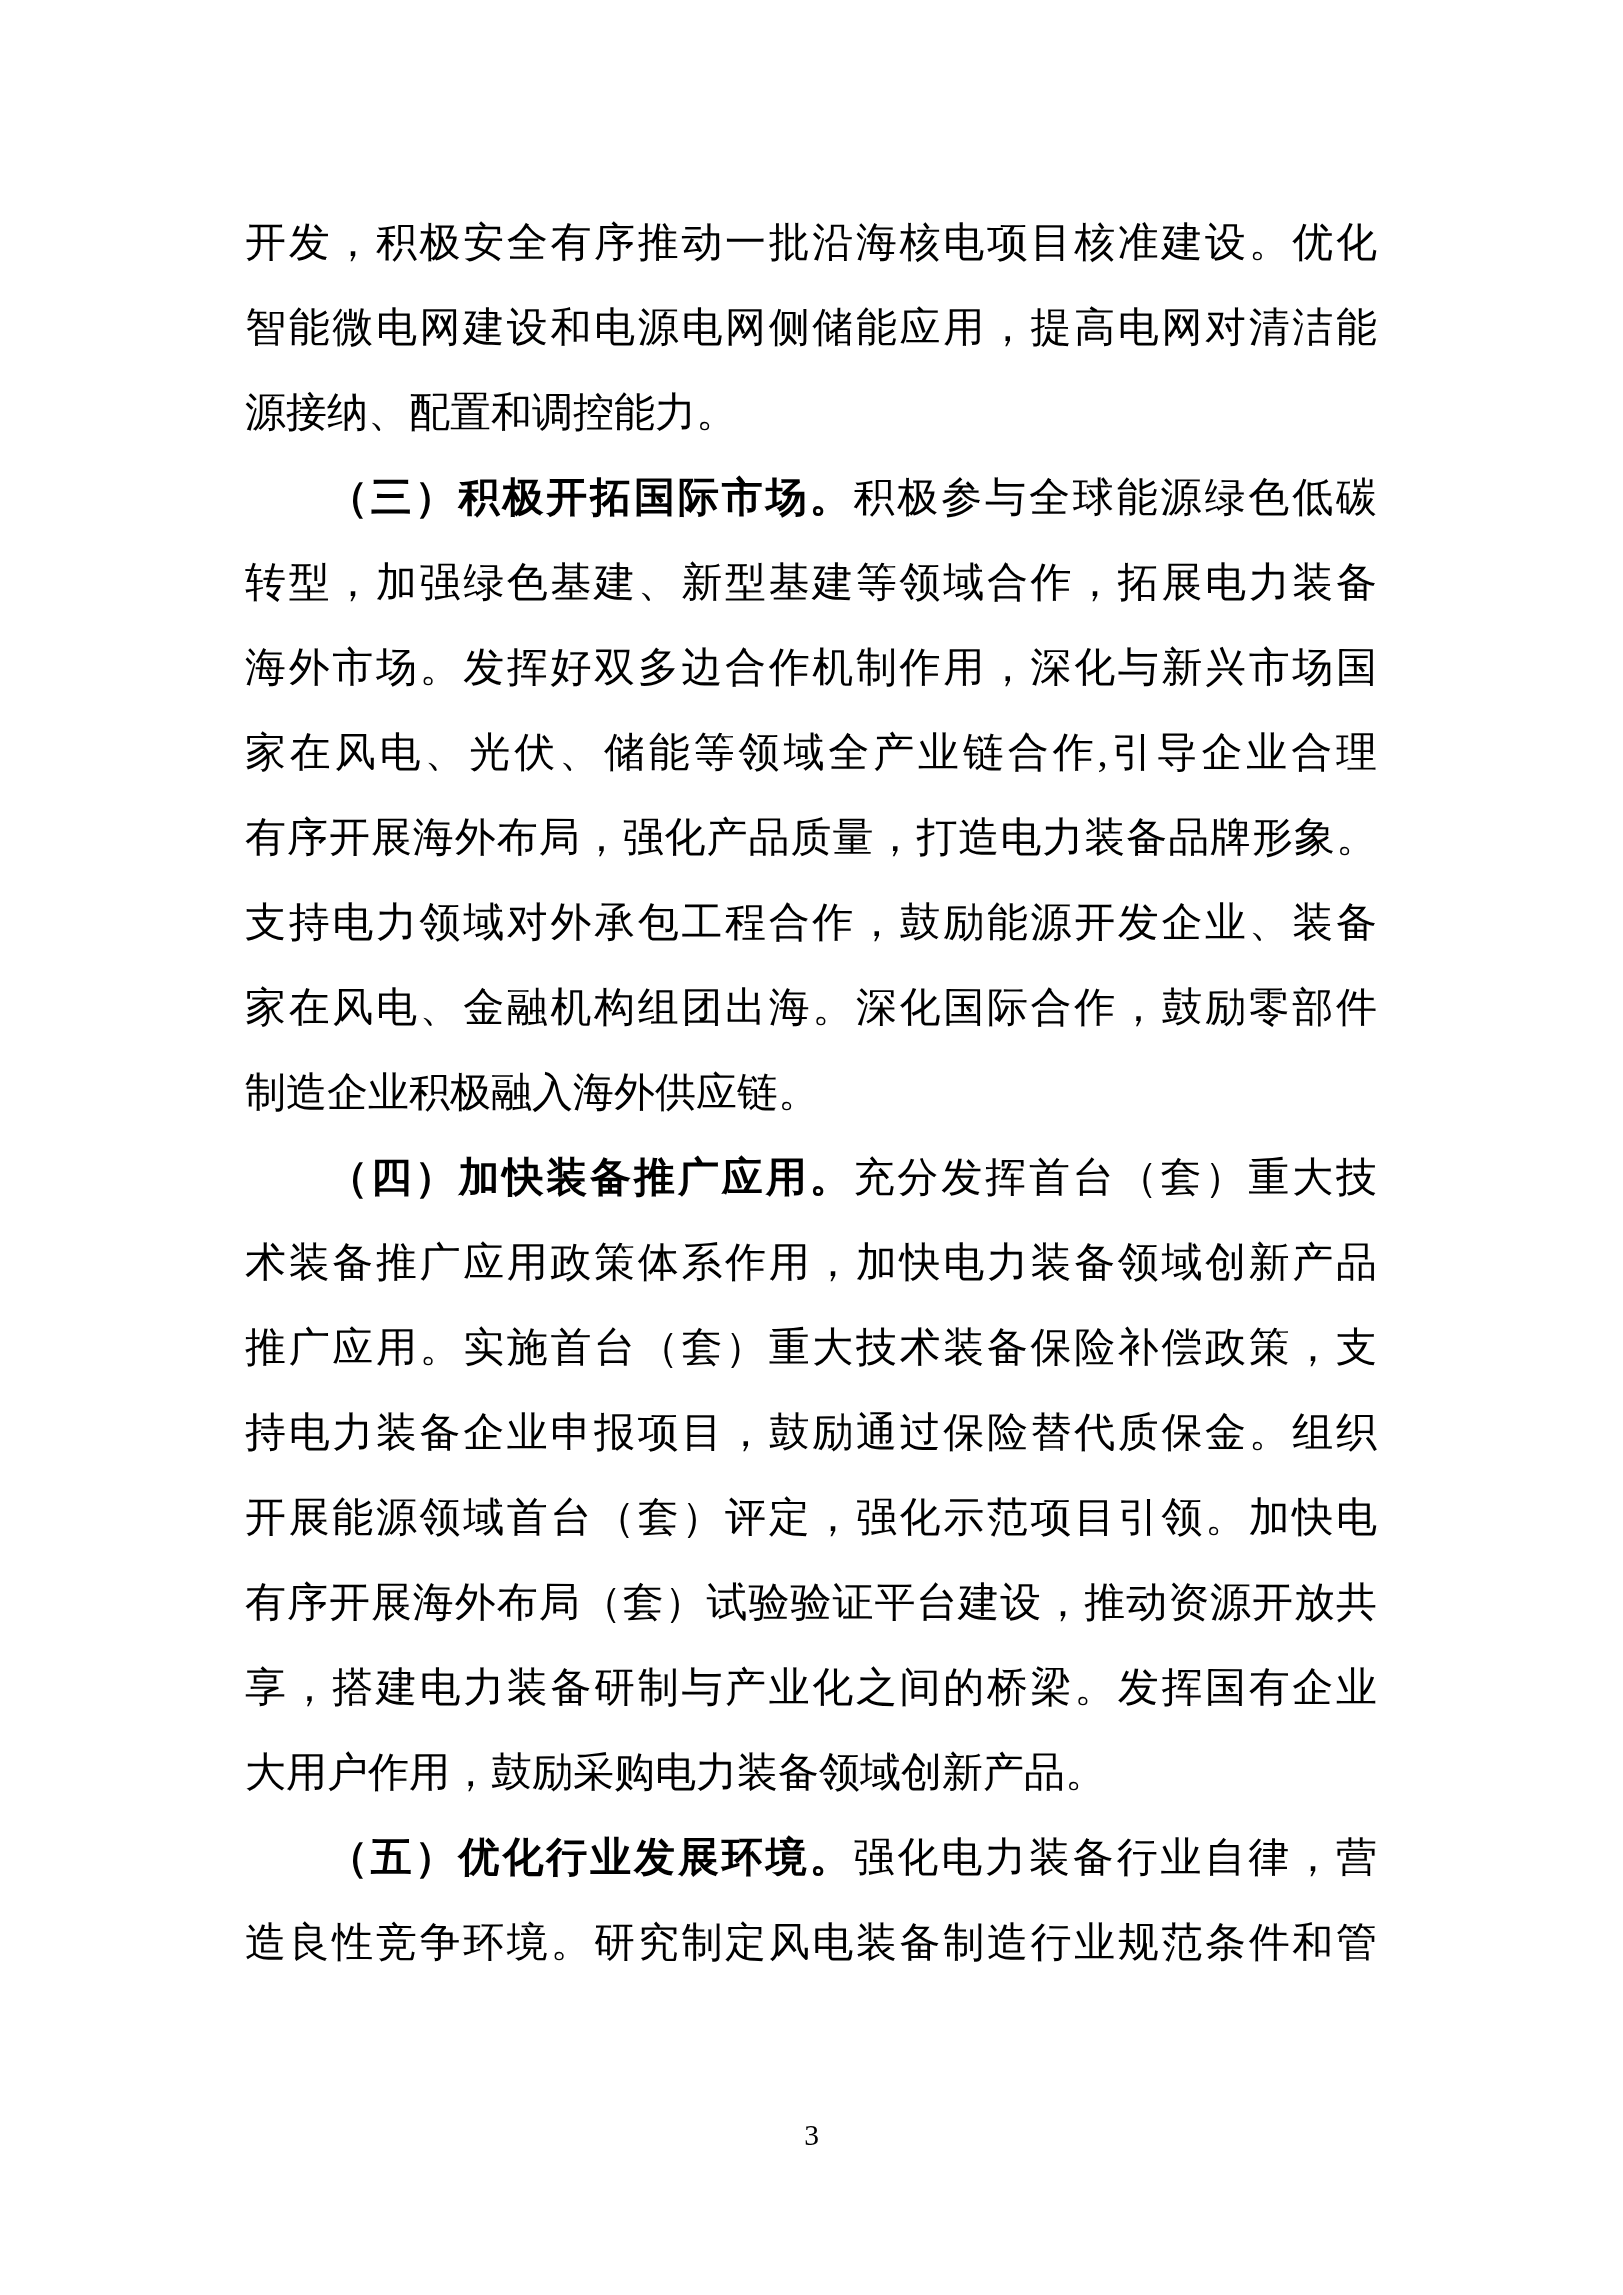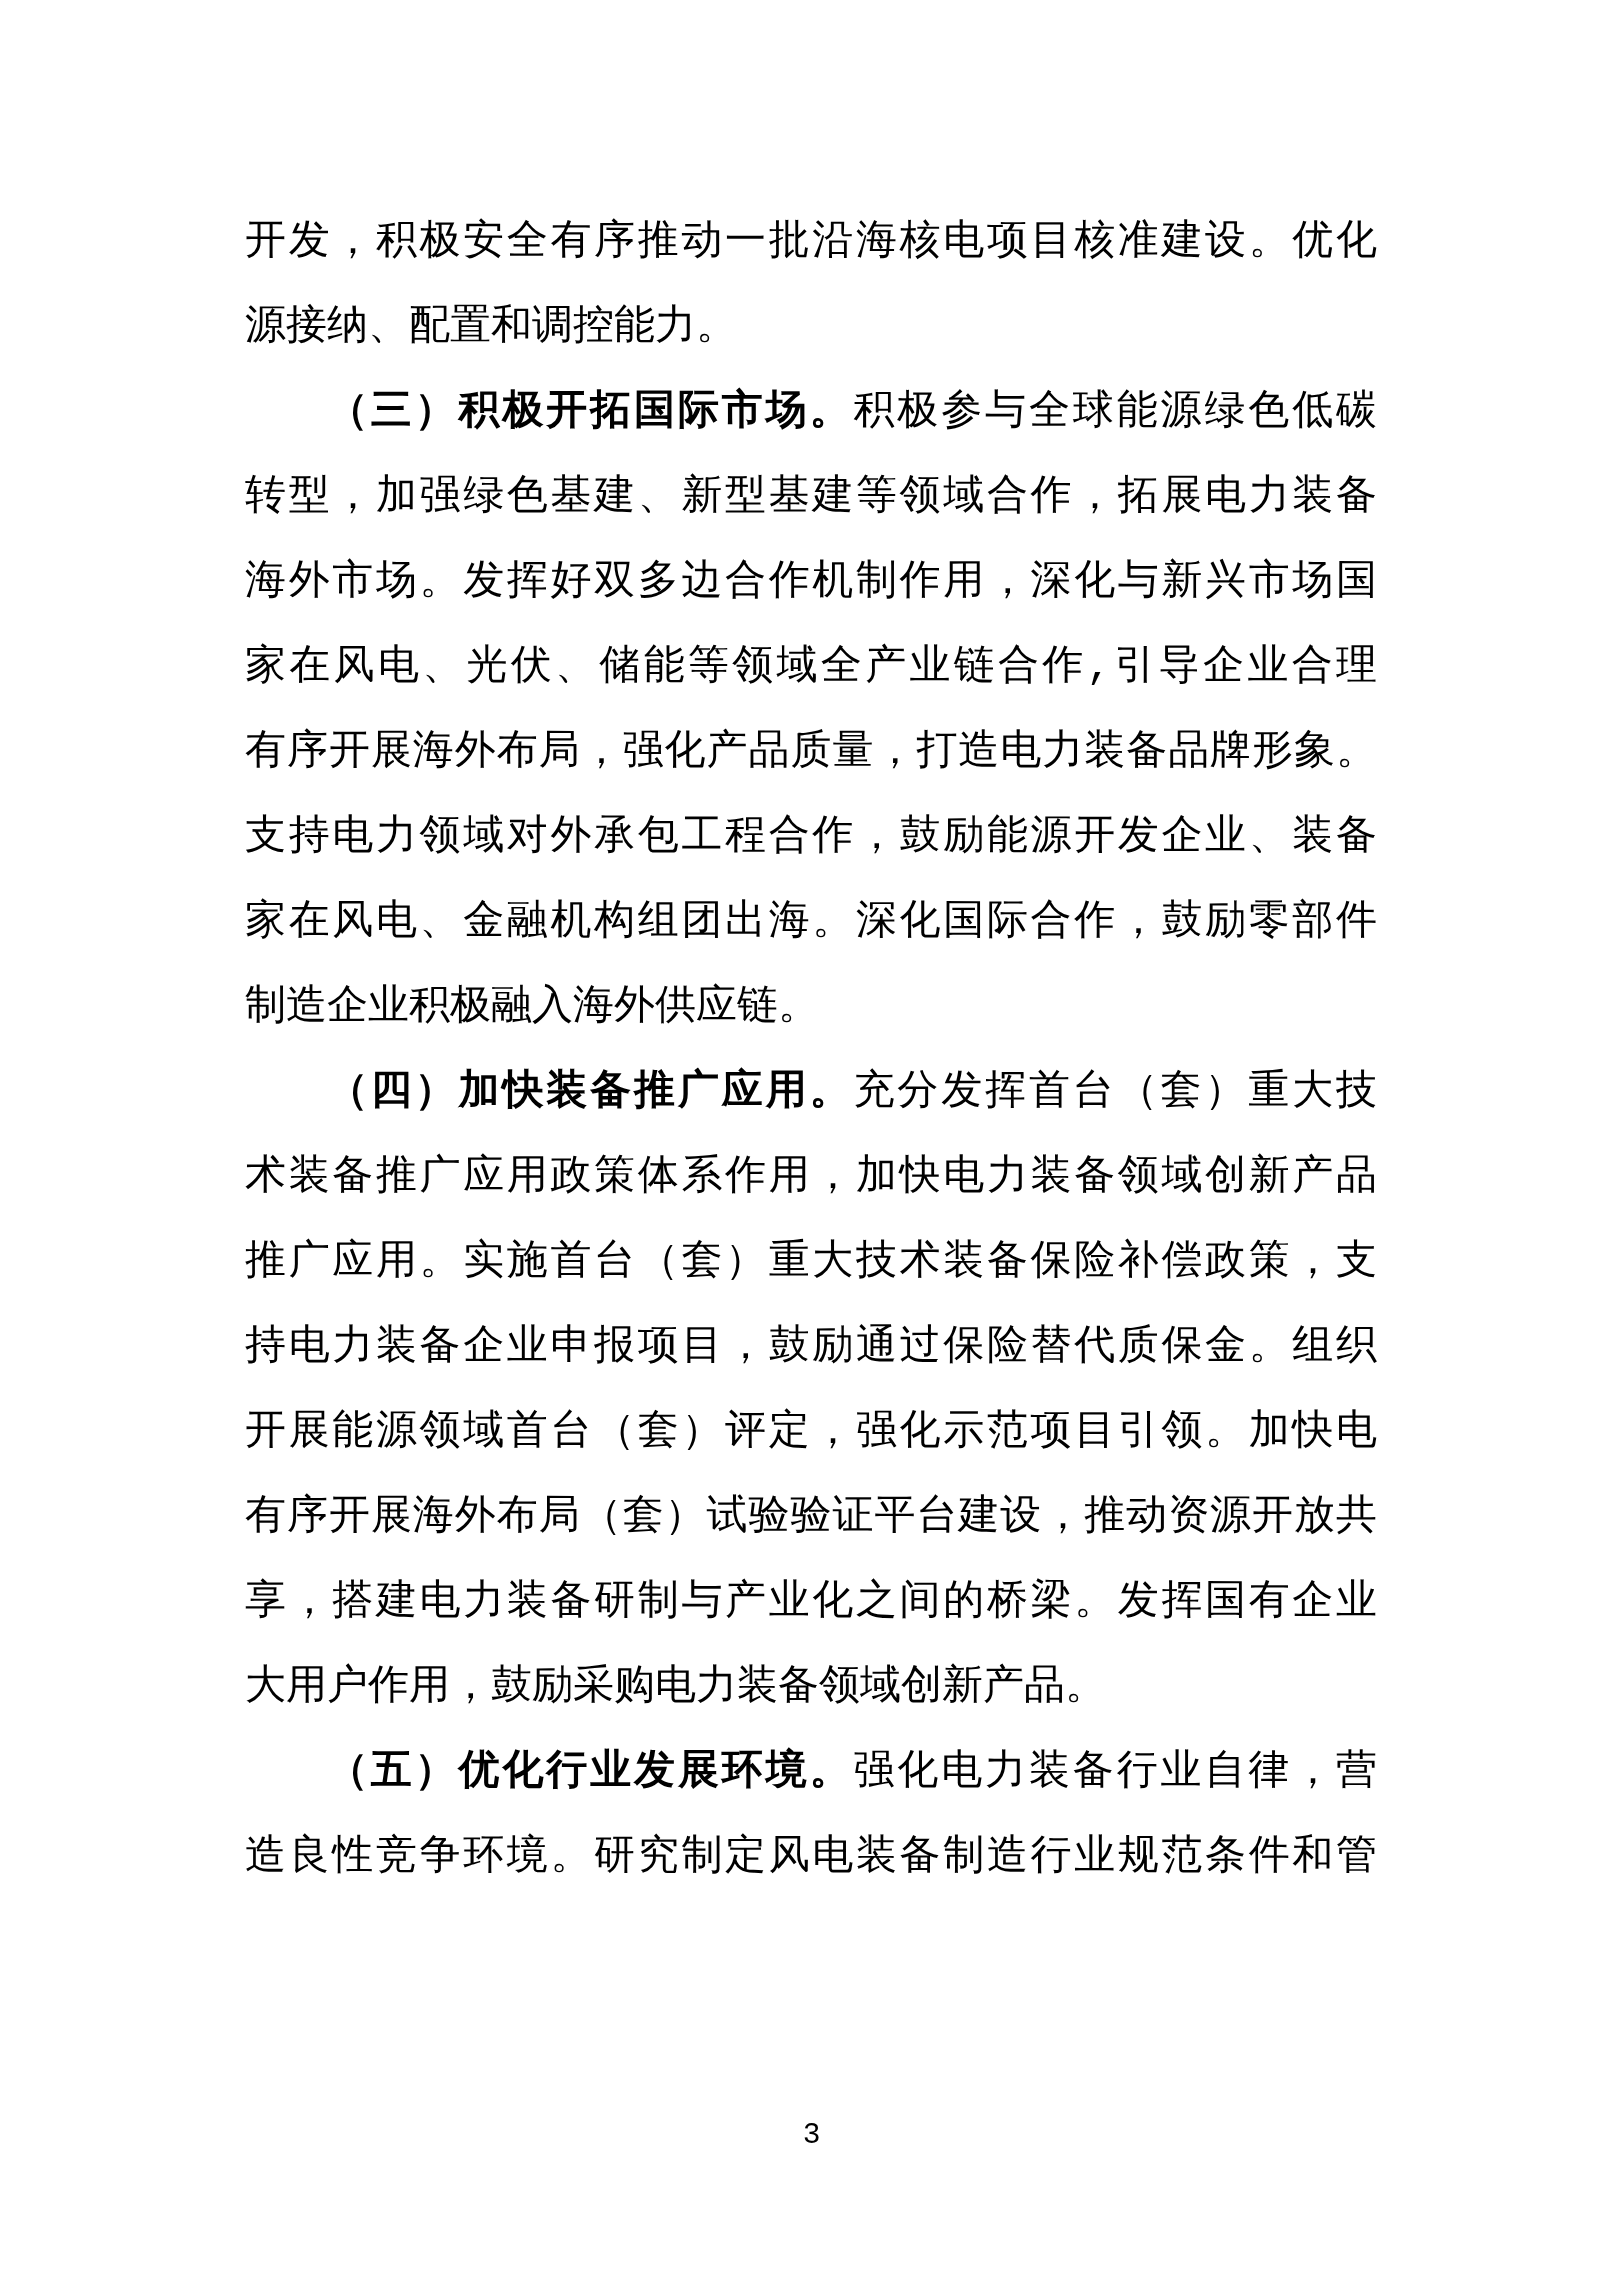--- a/index.html
+++ b/index.html
@@ -15,21 +15,20 @@
     color: #000000;
   }
   .page {
     position: absolute;
     left: 0;
     top: 0;
     width: 1623px;
     height: 2295px;
     background: #ffffff;
     overflow: hidden;
-    font-family: Liberation Mono, monospace;
   }
   .body-text {
     position: absolute;
     left: 245px;
     top: 200px;
     width: 1132px;
   }
   .line {
     height: 85px;
     line-height: 85px;
@@ -62,20 +61,21 @@
     line-height: 33px;
     color: #000000;
   }
 </style>
 </head>
 <body>
 
 <div class="page">
   <main class="body-text" id="body-text">
       <div class="line justify"><span class="seg">开发，积极安全有序推动一批沿海核电项目核准建设。优化</span></div>
+      <div class="line justify"><span class="seg">智能微电网建设和电源电网侧储能应用，提高电网对清洁能</span></div>
       <div class="line left"><span class="seg">源接纳、配置和调控能力。</span></div>
       <div class="line justify indent"><span class="seg bold">（三）积极开拓国际市场。</span><span class="seg">积极参与全球能源绿色低碳</span></div>
       <div class="line justify"><span class="seg">转型，加强绿色基建、新型基建等领域合作，拓展电力装备</span></div>
       <div class="line justify"><span class="seg">海外市场。发挥好双多边合作机制作用，深化与新兴市场国</span></div>
       <div class="line justify"><span class="seg">家在风电、光伏、储能等领域全产业链合作,引导企业合理</span></div>
       <div class="line justify"><span class="seg">有序开展海外布局，强化产品质量，打造电力装备品牌形象。</span></div>
       <div class="line justify"><span class="seg">支持电力领域对外承包工程合作，鼓励能源开发企业、装备</span></div>
       <div class="line justify"><span class="seg">家在风电、金融机构组团出海。深化国际合作，鼓励零部件</span></div>
       <div class="line left"><span class="seg">制造企业积极融入海外供应链。</span></div>
       <div class="line justify indent"><span class="seg bold">（四）加快装备推广应用。</span><span class="seg">充分发挥首台（套）重大技</span></div>

